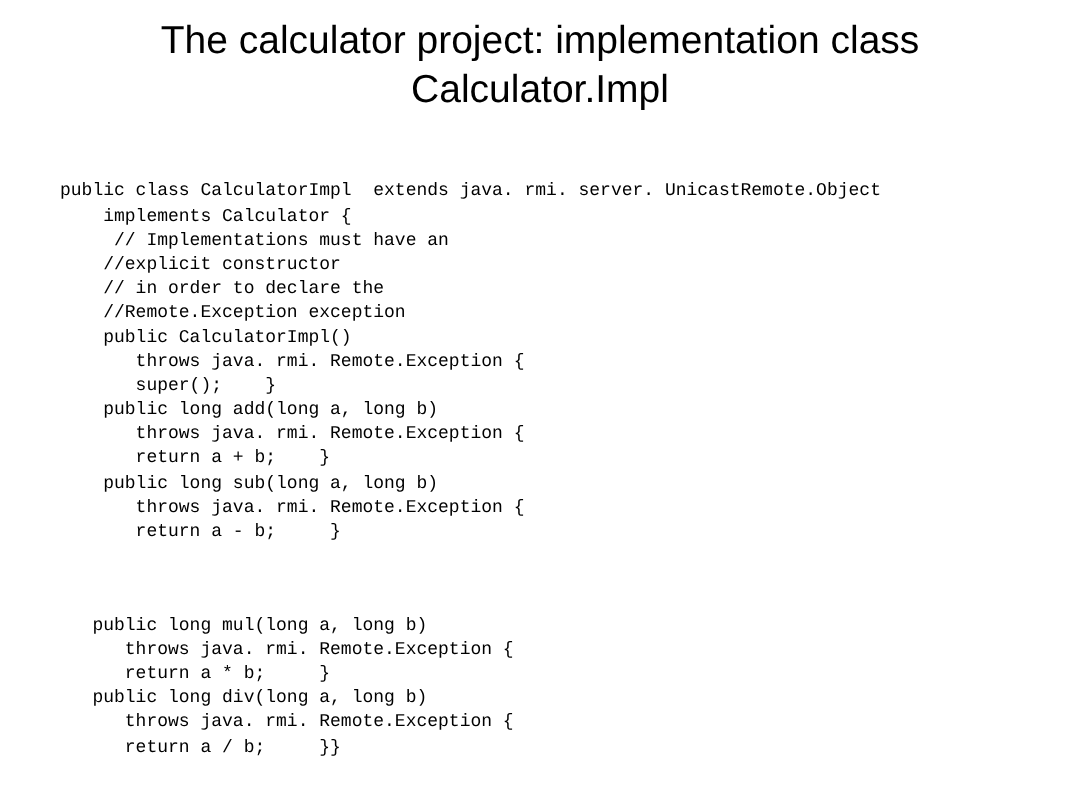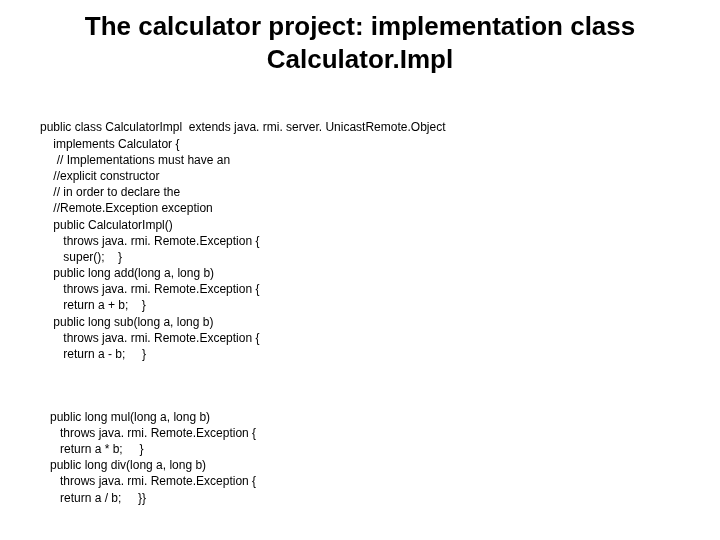--- a/index.html
+++ b/index.html
@@ -10,31 +10,31 @@
       font-family: Arial, Helvetica, sans-serif;
       padding: 10px 0 0 0;
       overflow: hidden;
     }
     .title {
       font-size: 26px;
       color: #000;
       text-align: center;
       line-height: 1.25;
       padding: 0 30px 12px 30px;
-      font-weight: bold;
+      font-weight: normal;
     }
     .code-block {
       font-size: 12px;
       color: #000;
       line-height: 1.35;
       padding-left: 40px;
       white-space: pre;
       font-family: Arial, Helvetica, sans-serif;
     }
-    .code-group { margin-bottom: 14px; }
+    .code-group { margin-bottom: 14px; font-family: Liberation Mono, monospace; }
   </style>
 </head>
 <body>
 
 <h1 class="title">The calculator project: implementation class Calculator.Impl</h1>
 
 <div class="code-block">
   <div class="code-group">public class CalculatorImpl  extends java. rmi. server. UnicastRemote.Object
     implements Calculator {
      // Implementations must have an

